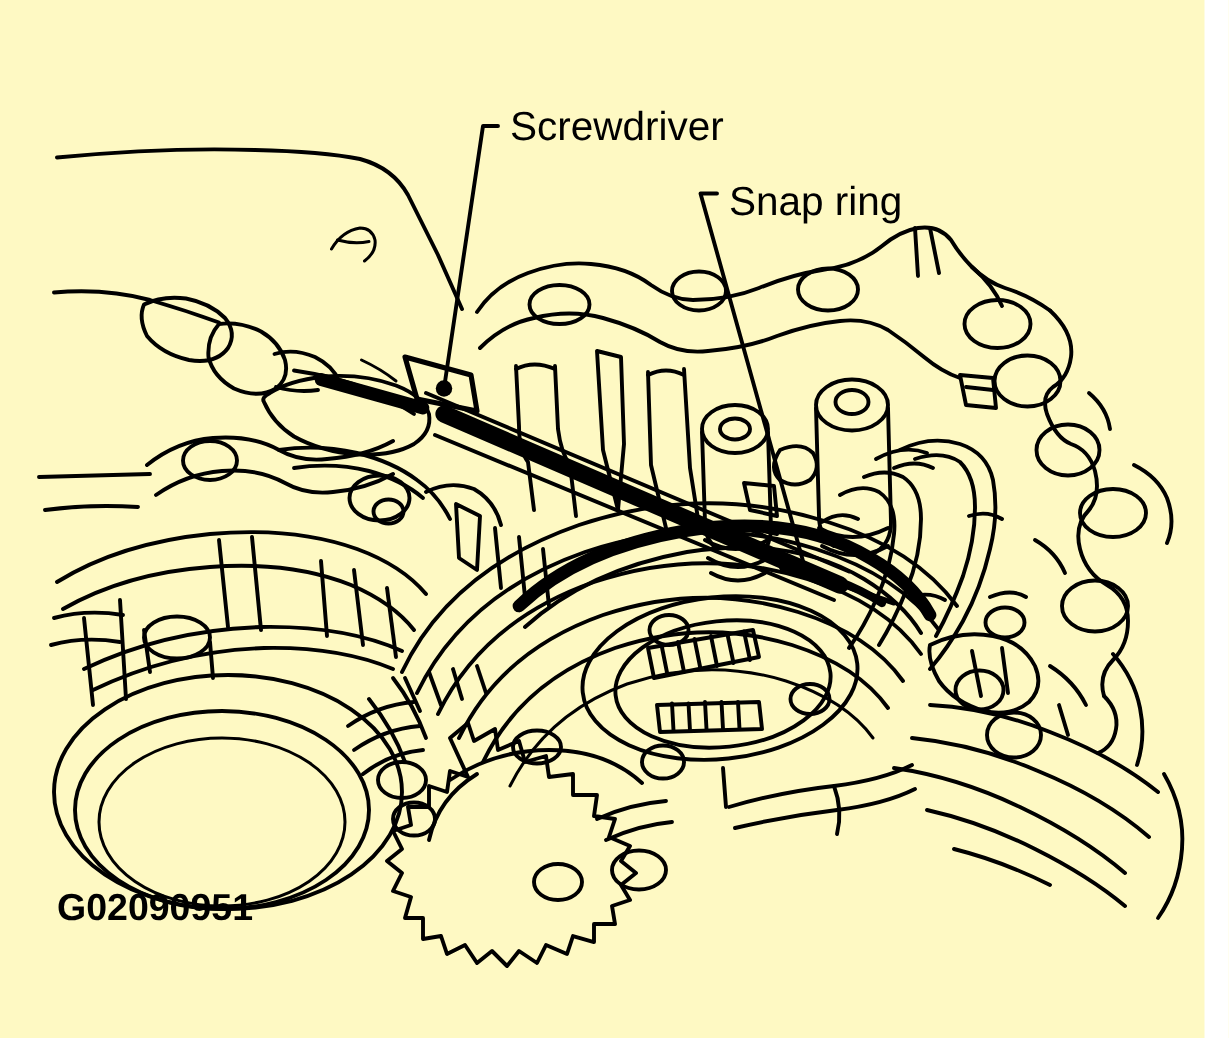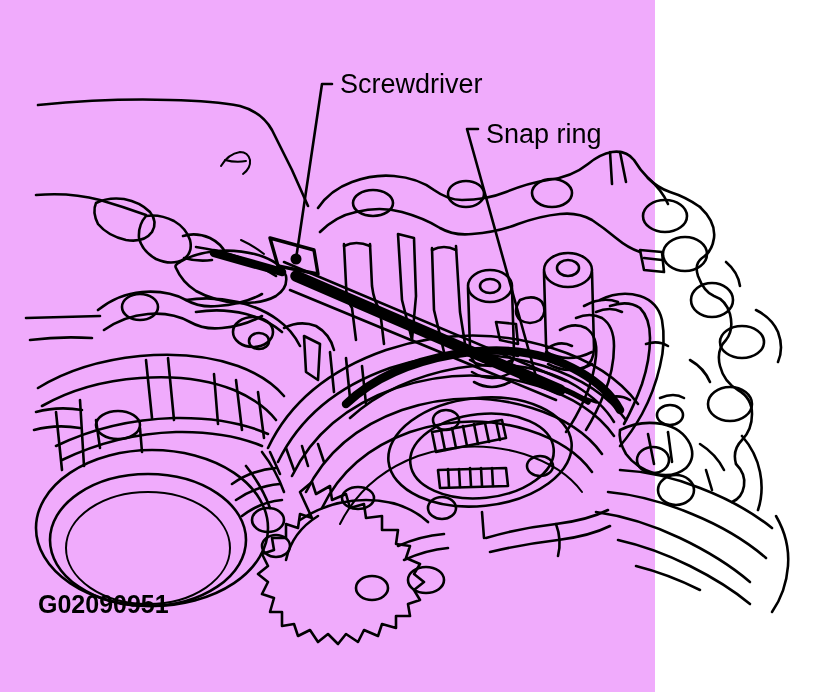--- a/index.html
+++ b/index.html
@@ -11,23 +11,23 @@
     width: 819px;
     height: 692px;
     font-family: "Liberation Sans", sans-serif;
     position: relative;
     overflow: hidden;
   }
   #figure-root {
     position: absolute;
     left: 0;
     top: 0;
-    width: 655px;
+    width: 803px;
     height: 692px;
-    background: #f0abfc;
+    background: #fef9c3;
   }
   svg#illustration {
     display: block;
     width: 819px;
     height: 692px;
   }
   .ln {
     fill: none;
     stroke: #000000;
     stroke-linecap: round;

